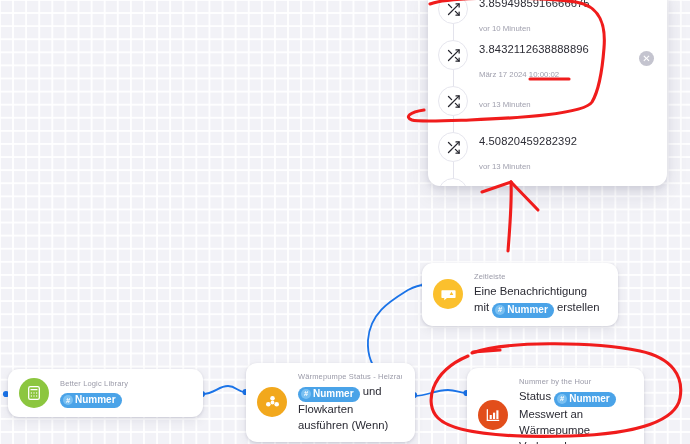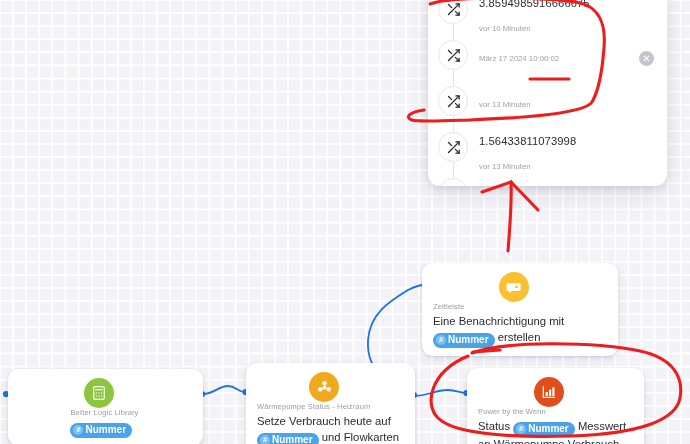--- a/index.html
+++ b/index.html
@@ -21,21 +21,20 @@
 
   
   .card {
     position: absolute;
     background: #ffffff;
     border-radius: 11px;
     box-shadow: 0 1px 3px rgba(20,20,60,0.13), 0 4px 11px rgba(20,20,60,0.07);
     display: flex;
     align-items: center;
     padding: 9px 13px 9px 11px;
-    flex-direction: column;
   }
   .card-icon {
     flex: 0 0 auto;
     width: 30px; height: 30px;
     border-radius: 50%;
     display: flex; align-items: center; justify-content: center;
     margin-right: 11px;
   }
   .card-icon svg { display: block; }
   .card-body { flex: 1 1 auto; min-width: 0; }
@@ -202,20 +201,21 @@
       <div class="tl-node">
         <svg width="15" height="15" viewBox="0 0 24 24" fill="none" stroke="#26262e" stroke-width="2" stroke-linecap="round" stroke-linejoin="round">
           <polyline points="16 3 21 3 21 8"></polyline>
             <line x1="4" y1="20" x2="21" y2="3"></line>
           <polyline points="21 16 21 21 16 21"></polyline>
             <line x1="15" y1="15" x2="21" y2="21"></line>
           <line x1="4" y1="4" x2="9" y2="9"></line>
         </svg>
       </div>
       <div>
+        <div class="tl-value">3.8432112638888896</div>
         <div class="tl-time">März 17 2024 10:00:02</div>
       </div>
       <div class="tl-connector"></div>
     </div>
 
     <div class="tl-row">
       <div class="tl-node">
         <svg width="15" height="15" viewBox="0 0 24 24" fill="none" stroke="#26262e" stroke-width="2" stroke-linecap="round" stroke-linejoin="round">
           <polyline points="16 3 21 3 21 8"></polyline>
             <line x1="4" y1="20" x2="21" y2="3"></line>
@@ -234,21 +234,21 @@
       <div class="tl-node">
         <svg width="15" height="15" viewBox="0 0 24 24" fill="none" stroke="#26262e" stroke-width="2" stroke-linecap="round" stroke-linejoin="round">
           <polyline points="16 3 21 3 21 8"></polyline>
             <line x1="4" y1="20" x2="21" y2="3"></line>
           <polyline points="21 16 21 21 16 21"></polyline>
             <line x1="15" y1="15" x2="21" y2="21"></line>
           <line x1="4" y1="4" x2="9" y2="9"></line>
         </svg>
       </div>
       <div>
-        <div class="tl-value">1.56433811073998</div>
+        <div class="tl-value">4.50820459282392</div>
         <div class="tl-time">vor 13 Minuten</div>
       </div>
       <div class="tl-connector"></div>
     </div>
 
     <div class="tl-row">
       <div class="tl-node">
         <svg width="15" height="15" viewBox="0 0 24 24" fill="none" stroke="#26262e" stroke-width="2" stroke-linecap="round" stroke-linejoin="round">
           <polyline points="16 3 21 3 21 8"></polyline>
             <line x1="4" y1="20" x2="21" y2="3"></line>
@@ -307,41 +307,41 @@
     <div class="card-icon" style="background:#f2a81d;">
       <svg width="19" height="19" viewBox="0 0 24 24" fill="#ffffff">
         <circle cx="12" cy="12" r="2.4"></circle>
         <circle cx="12" cy="6.6" r="2.9"></circle>
         <circle cx="17.3" cy="14.3" r="2.9"></circle>
         <circle cx="6.7" cy="14.3" r="2.9"></circle>
       </svg>
     </div>
     <div class="card-body">
       <div class="card-kicker">Wärmepumpe Status - Heizraum</div>
-      <div class="card-text"><span>Setze Verbrauch heute auf</span>
+      <div class="card-text">
         <span class="pill">
             <span class="hashcircle">#</span>
             <span>Nummer</span>
           </span>
         <span>und Flowkarten ausführen (Wenn)</span></div>
     </div>
   </div>
 
   <div class="card" style="left:467px; top:368px; width:177px;">
     <div class="card-icon" style="background:#e24e1b;">
       <svg width="16" height="16" viewBox="0 0 24 24" fill="none" stroke="#ffffff" stroke-width="1.9" stroke-linecap="round" stroke-linejoin="round">
         <polyline points="3.5,20 3.5,4"></polyline>
           <polyline points="3.5,20.2 20.5,20.2"></polyline>
         <rect x="7" y="12" width="3.2" height="6" fill="#ffffff" stroke="none"></rect>
         <rect x="12" y="8.5" width="3.2" height="9.5" fill="#ffffff" stroke="none"></rect>
         <rect x="17" y="5" width="3.2" height="13" fill="#ffffff" stroke="none"></rect>
       </svg>
     </div>
     <div class="card-body">
-      <div class="card-kicker">Power by the Wenn</div>
+      <div class="card-kicker">Nummer by the Hour</div>
       <div class="card-text"><span>Status</span>
         <span class="pill">
             <span class="hashcircle">#</span>
             <span>Nummer</span>
           </span>
         <span>Messwert an Wärmepumpe Verbrauch</span></div>
     </div>
   </div>
 
   <svg class="overlay" id="annotations-layer" viewBox="0 0 690 444">

